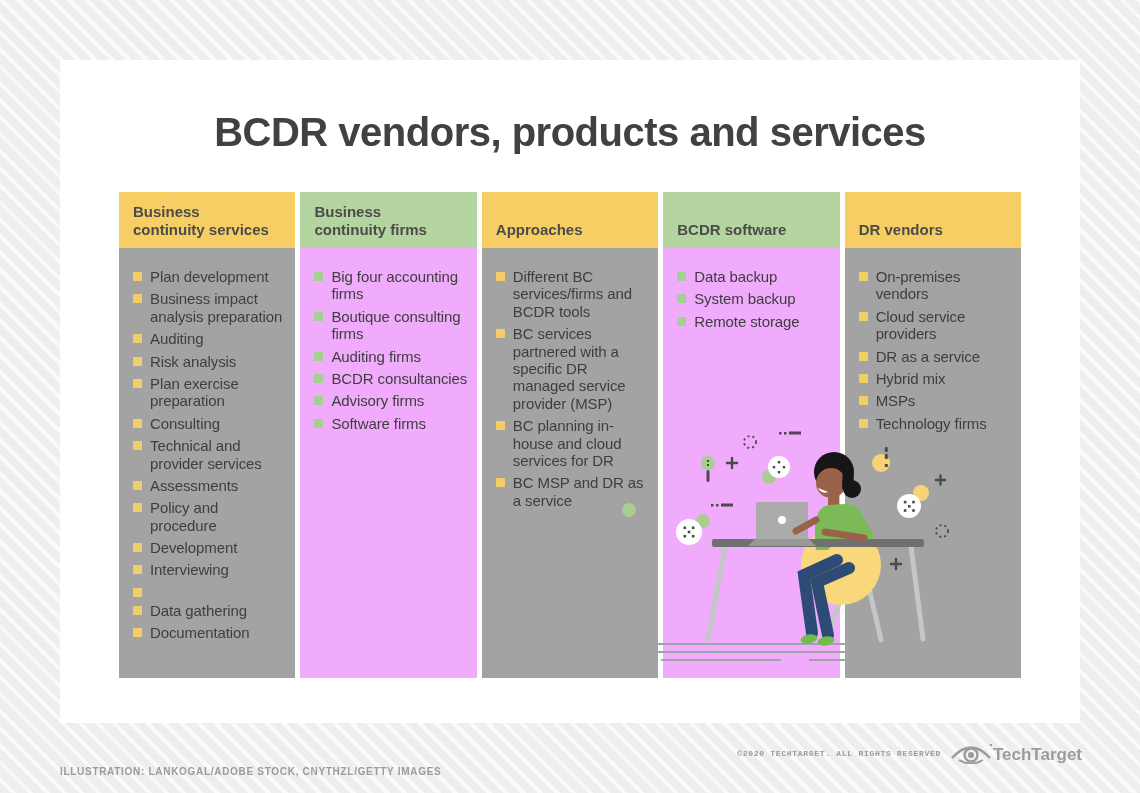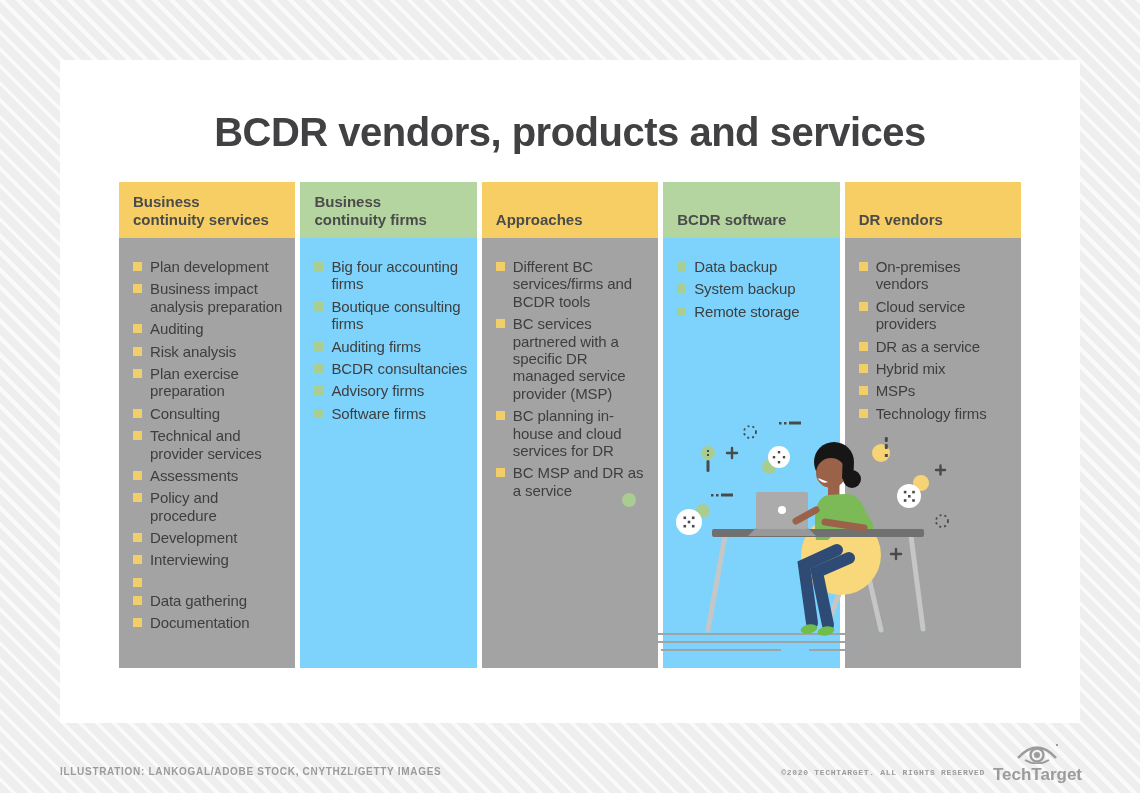--- a/index.html
+++ b/index.html
@@ -10,35 +10,35 @@
   }
   .card{
     position:absolute;left:60px;top:60px;width:1020px;height:663px;
     background:#ffffff;
   }
   .title{
     margin:8px;padding-top:42px;text-align:center;
     font-size:40px;font-weight:bold;letter-spacing:-0.5px;color:#414042;
   }
   .columns{
-    position:absolute;left:59px;top:122px;width:902px;height:486px;
+    position:absolute;left:59px;top:132px;width:902px;height:486px;
     display:flex;gap:5px;
   }
   .column{flex:1 1 0;display:flex;flex-direction:column;min-width:0;}
   .col-header{
     height:56px;flex:none;display:flex;align-items:flex-end;
     padding:0 8px 9px 14px;box-sizing:border-box;
     font-size:15px;font-weight:bold;line-height:1.2;color:#4b4b4b;
     white-space:pre-line;
   }
   .yellow{background:#F7CE63;}
   .green{background:#B5D5A0;}
   .col-body{flex:1;padding:20px 8px 0 14px;box-sizing:border-box;}
   .yellow-body{background:#a3a3a3;}
-  .green-body{background:#7dd3fc;}
+  .green-body{background:#f0abfc;}
   ul.items{list-style:none;margin:0;padding:0;}
   li.item{
     display:flex;gap:8px;margin:0 0 5px 0;
     font-size:15px;line-height:1.16;color:#3E3E3E;letter-spacing:-0.1px;
   }
   .bullet{flex:none;width:9px;height:9px;margin-top:4px;display:inline-block;}
   .yellow-bullet{background:#F2CE68;}
   .green-bullet{background:#A8CF93;}
   #illustration{
     position:absolute;left:500px;top:228px;width:402px;height:258px;
@@ -50,21 +50,21 @@
   }
   .footer-right{
     position:absolute;right:58px;top:742px;
     display:flex;align-items:flex-end;gap:8px;
   }
   .footer-copyright{
     font-size:8px;font-weight:bold;letter-spacing:0.7px;color:#9B9B9B;
     padding-bottom:6px;
     font-family:Liberation Mono, monospace;
   }
-  .brand{display:flex;flex-direction:column;align-items:center;}
+  .brand{display:flex;flex-direction:row;align-items:center;}
   .brand-text{
     font-size:17px;font-weight:bold;color:#9B9B9B;letter-spacing:0;line-height:1;
     padding-top:2px;
   }
 </style>
 </head>
 <body>
 
 <div class="card">
   <h1 class="title">BCDR vendors, products and services</h1>

